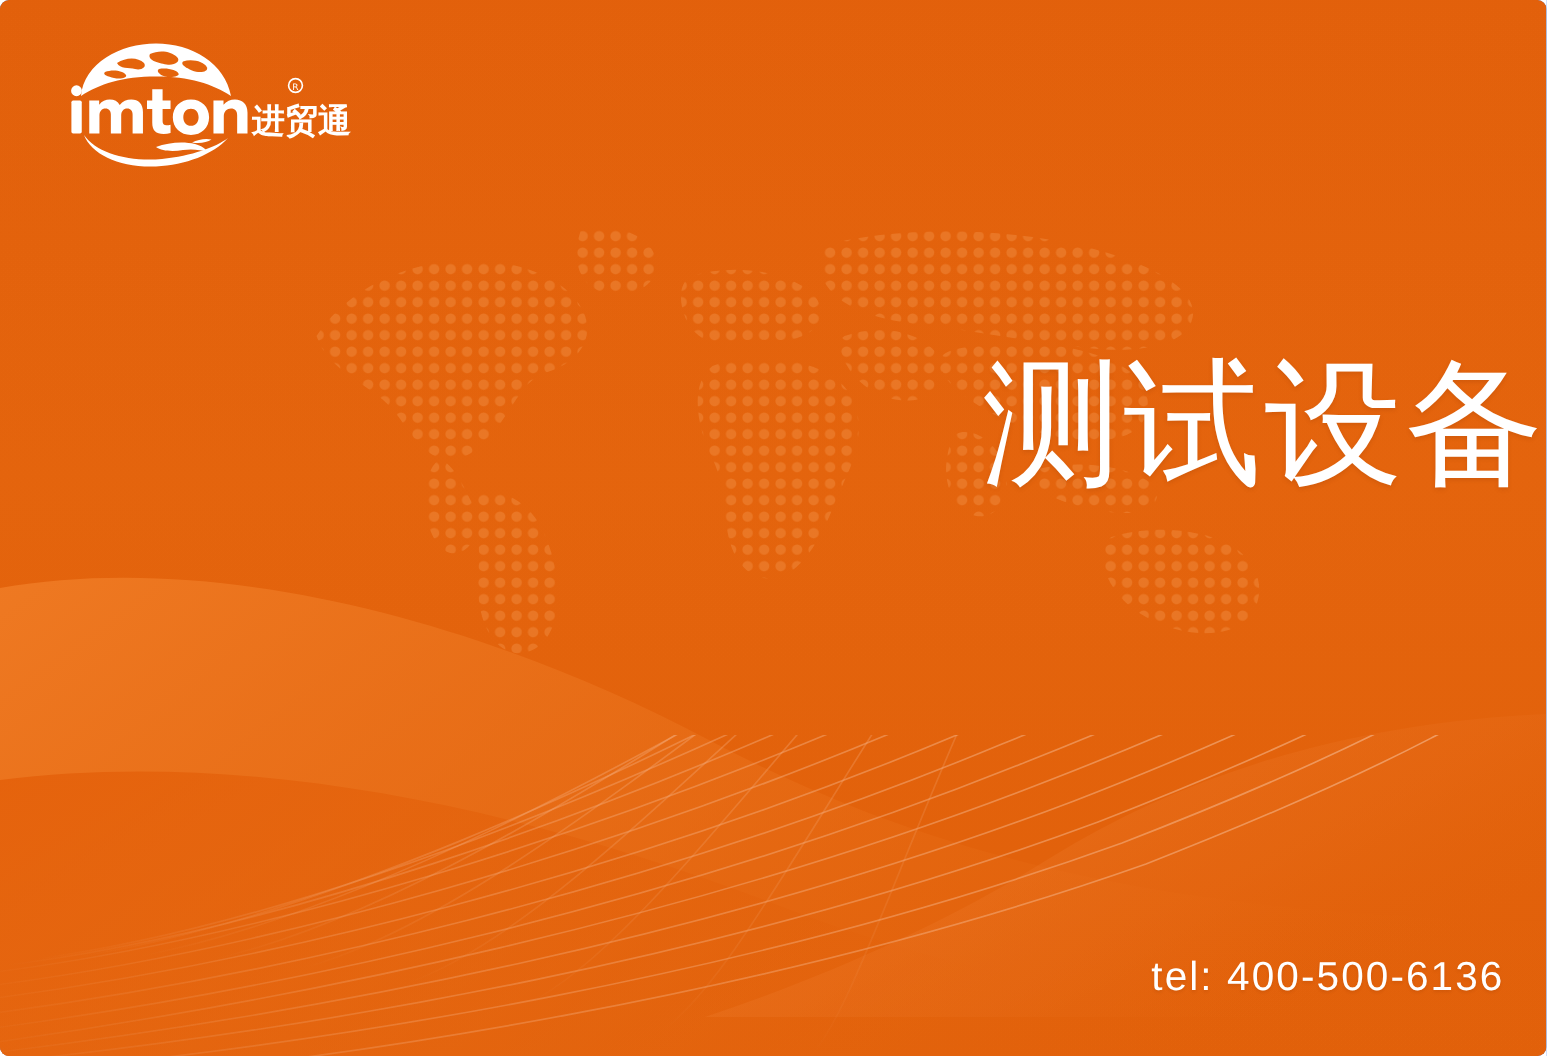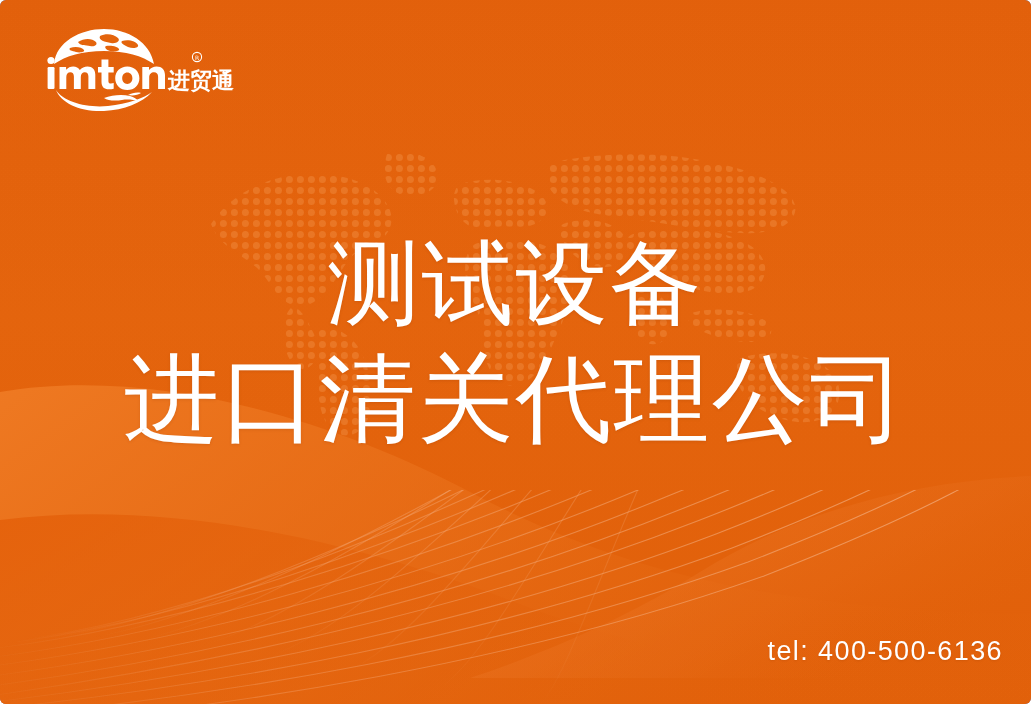--- a/index.html
+++ b/index.html
@@ -71,21 +71,21 @@
     height: 80px;
   }
   .logo svg { display: block; width: 100%; height: 100%; overflow: visible; }
 
   
   .headline {
     position: absolute;
     left: 0;
     right: 0;
     top: 232px;
-    text-align: center;
+    text-align: right;
     color: #ffffff;
     line-height: 1.12;
     letter-spacing: 2px;
     -webkit-font-smoothing: antialiased;
   }
   .headline .line {
     display: block;
     font-size: 92px;
     font-weight: 400;
     white-space: nowrap;
@@ -291,18 +291,17 @@
                  C100 77, 82 84, 62 85 C38 86, 19 77, 14 64 Z"></path>
         <path d="M62 72 C70 69, 80 68, 88 70 C92 71, 95 73, 96 75
                  C92 74, 86 73, 80 74 C74 75, 66 75, 62 72 Z"></path>
         <path d="M86 69 C90 67, 95 66, 99 67 C96 69, 91 70, 86 69 Z"></path>
       </g>
     </svg>
   </div>
 
   <div class="headline">
     <span class="line line-1">测试设备</span>
-    <span class="line line-2">进口清关代理公司</span>
   </div>
 
   <div class="tel">tel: 400-500-6136</div>
 
 </div>
 
 </body></html>

